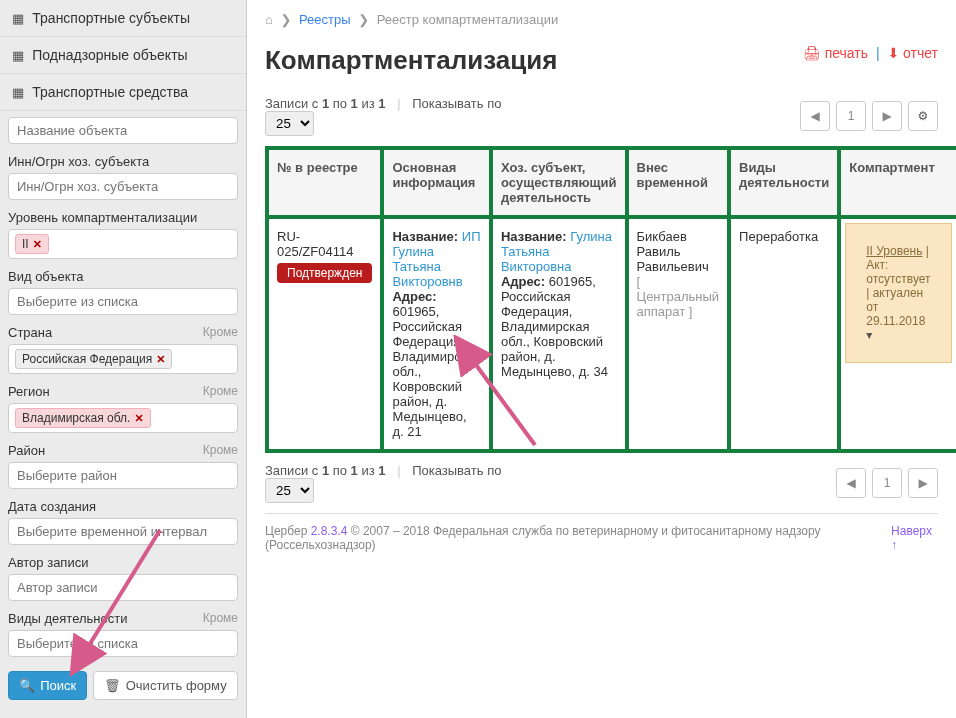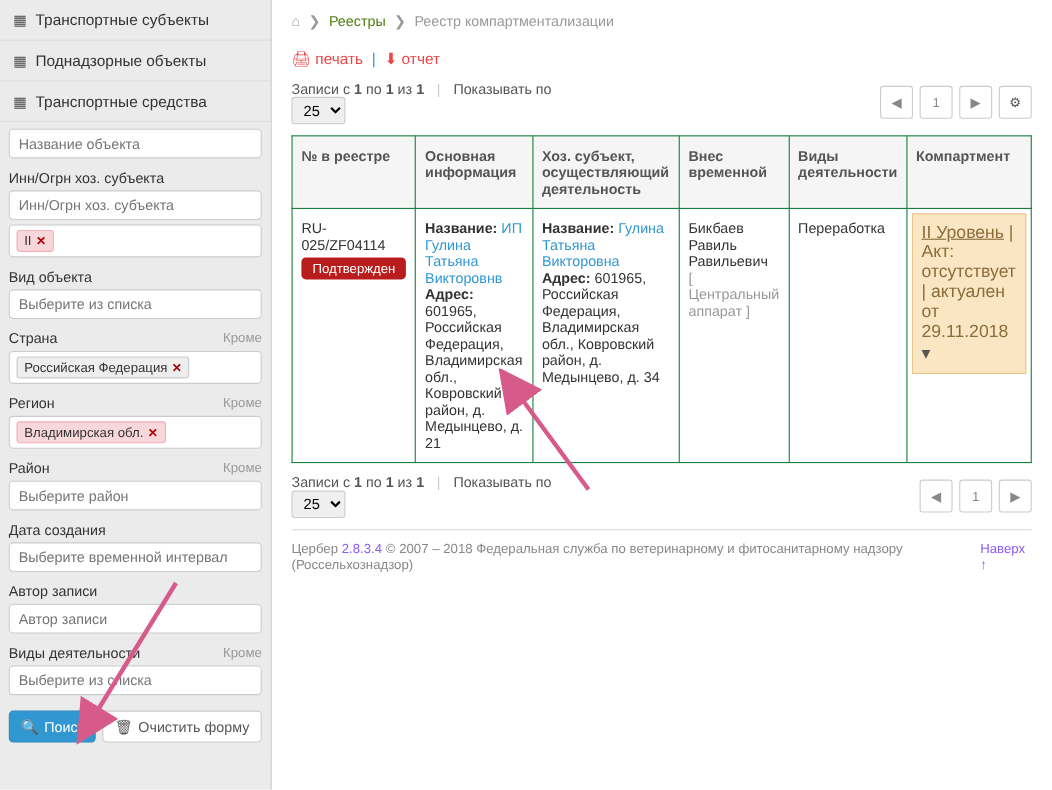--- a/index.html
+++ b/index.html
@@ -14,39 +14,39 @@
 .tagbox { width: 100%; padding: 4px 6px; border: 1px solid #ccc; border-radius: 4px; background: #fff; min-height: 30px; display: flex; flex-wrap: wrap; gap: 4px; align-items: center; }
 .tag { background: #eee; border: 1px solid #ccc; border-radius: 3px; padding: 2px 6px; font-size: 12px; display: inline-flex; align-items: center; gap: 4px; }
 .tag.red { background: #f8d7da; border-color: #f1b0b7; }
 .tag .x { color: #a00; cursor: pointer; font-weight: bold; font-size: 11px; }
 .btnrow { display: flex; gap: 6px; margin-top: 10px; }
 .btn { padding: 6px 10px; border-radius: 4px; border: 1px solid #ccc; cursor: pointer; font-size: 13px; display: inline-flex; align-items: center; gap: 5px; }
 .btn-blue { background: #3097d1; border-color: #2a88bd; color: #fff; }
 .btn-light { background: #fff; color: #555; }
 .main { flex: 1; padding: 12px 18px 0 18px; overflow-y: auto; }
 .breadcrumb { font-size: 13px; color: #999; margin-bottom: 18px; }
-.breadcrumb a { color: #4d7c0f; text-decoration: none; }
+.breadcrumb a { color: #3b82f6; text-decoration: none; }
 .breadcrumb .sep { color: #999; margin: 0 4px; }
 h1 { font-size: 26px; font-weight: bold; margin-bottom: 8px; }
 .toprow { display: flex; justify-content: space-between; align-items: flex-start; margin-bottom: 12px; }
 .actions a { color: #ef4444; text-decoration: none; font-size: 14px; }
 .actions .sep2 { color: #3097d1; margin: 0 4px; }
 .pager-row { display: flex; justify-content: space-between; align-items: center; margin: 10px 0; font-size: 13px; color: #555; }
 .pager-row .sep { color: #ccc; margin: 0 8px; }
 .page-controls { display: flex; gap: 6px; align-items: center; }
 .pbtn { width: 30px; height: 30px; border: 1px solid #ccc; background: #fff; display: flex; align-items: center; justify-content: center; color: #888; cursor: pointer; border-radius: 3px; font-size: 12px; }
 .pbtn.gear { color: #555; }
 select.tiny { padding: 3px 6px; border: 1px solid #ccc; border-radius: 3px; }
 table.data { width: 100%; border-collapse: collapse; font-size: 13px; margin-bottom: 8px; }
-table.data th, table.data td { border: 1px solid #15803d; padding: 10px 8px; text-align: left; vertical-align: top; }
+table.data th, table.data td { border: 4px solid #15803d; padding: 10px 8px; text-align: left; vertical-align: top; }
 table.data th { background: #f5f5f5; font-weight: bold; color: #555; }
 .status-badge { background: #b91c1c; color: #fff; padding: 3px 10px; border-radius: 4px; font-size: 12px; display: inline-block; margin-top: 4px; }
 .blue-link { color: #3097d1; cursor: pointer; }
 .bold { font-weight: bold; }
-.comp-cell { background: #fae6c3; border: 1px solid #e8c68b; padding: 8px; font-size: 16px; color: #8a6d3b; }
+.comp-cell { background: #fae6c3; border: 1px solid #e8c68b; padding: 20px; font-size: 12px; color: #8a6d3b; }
 .comp-cell a { color: #8a6d3b; text-decoration: underline; }
 .footer { font-size: 12px; color: #888; border-top: 1px solid #ddd; padding: 10px 0; display: flex; justify-content: space-between; }
 .footer a { color: #8b5cf6; text-decoration: none; }
 .arrow { position: absolute; pointer-events: none; }
 </style>
 </head>
 <body>
 
 <div class="sidebar">
   <div class="side-section">
@@ -63,20 +63,23 @@
     </div>
 
   <div class="filters">
     <input class="finput" style="margin-top: 0px; color: #8b5cf6;" placeholder="Название объекта">
 
     <div class="flabel">
         <span>Инн/Огрн хоз. субъекта</span>
       </div>
     <input class="finput" placeholder="Инн/Огрн хоз. субъекта" style="">
 
+    <div class="flabel">
+        <span>Уровень компартментализации</span>
+      </div>
     <div class="tagbox">
       <span class="tag red">
           <span>II</span>
           <span class="x">✕</span>
         </span>
     </div>
 
     <div class="flabel">
         <span>Вид объекта</span>
       </div>
@@ -142,20 +145,21 @@
 <div class="main">
   <div class="breadcrumb">
     <span>⌂</span>
     <span class="sep">❯</span>
     <a href="#">Реестры</a>
     <span class="sep">❯</span>
     <span>Реестр компартментализации</span>
   </div>
 
   <div class="toprow">
+    <h1>Компартментализация</h1>
     <div class="actions">
       <a href="#"><span>🖨</span> <span>печать</span></a>
       <span class="sep2">|</span>
       <a href="#"><span>⬇</span> <span>отчет</span></a>
     </div>
   </div>
 
   <div class="pager-row">
     <div>
       <span>Записи с </span><b>1</b><span> по </span><b>1</b><span> из </span><b>1</b>

